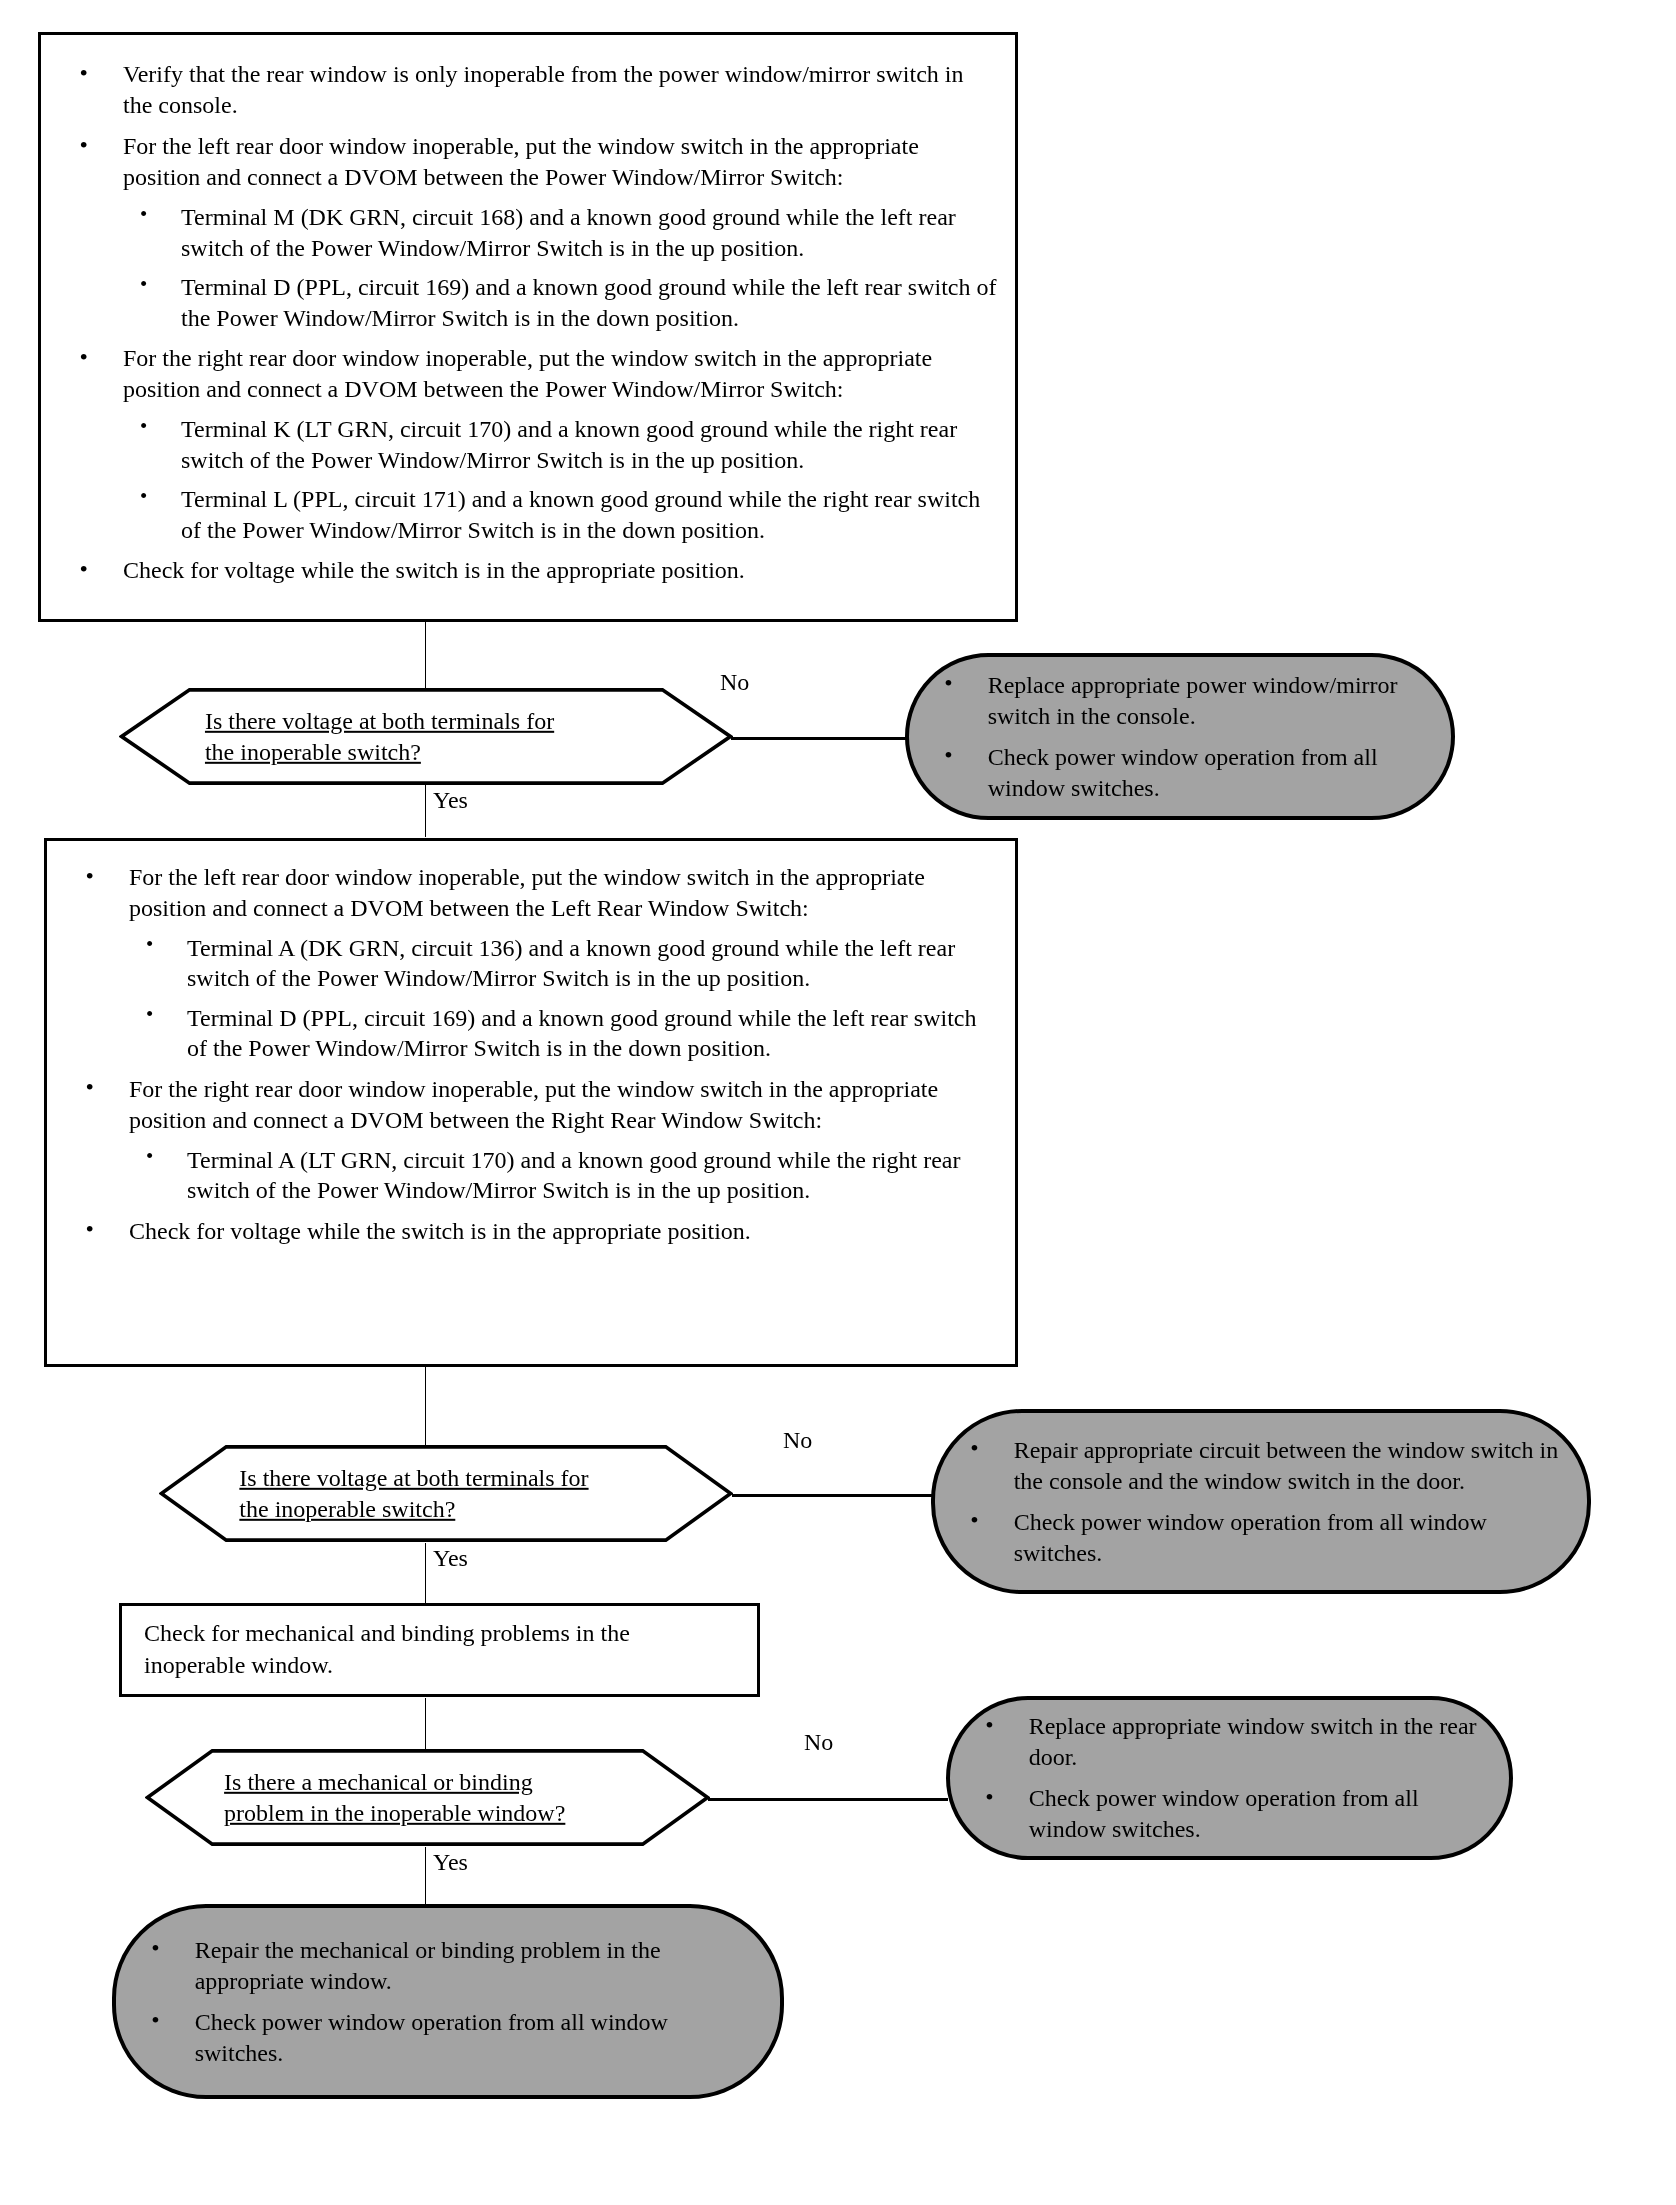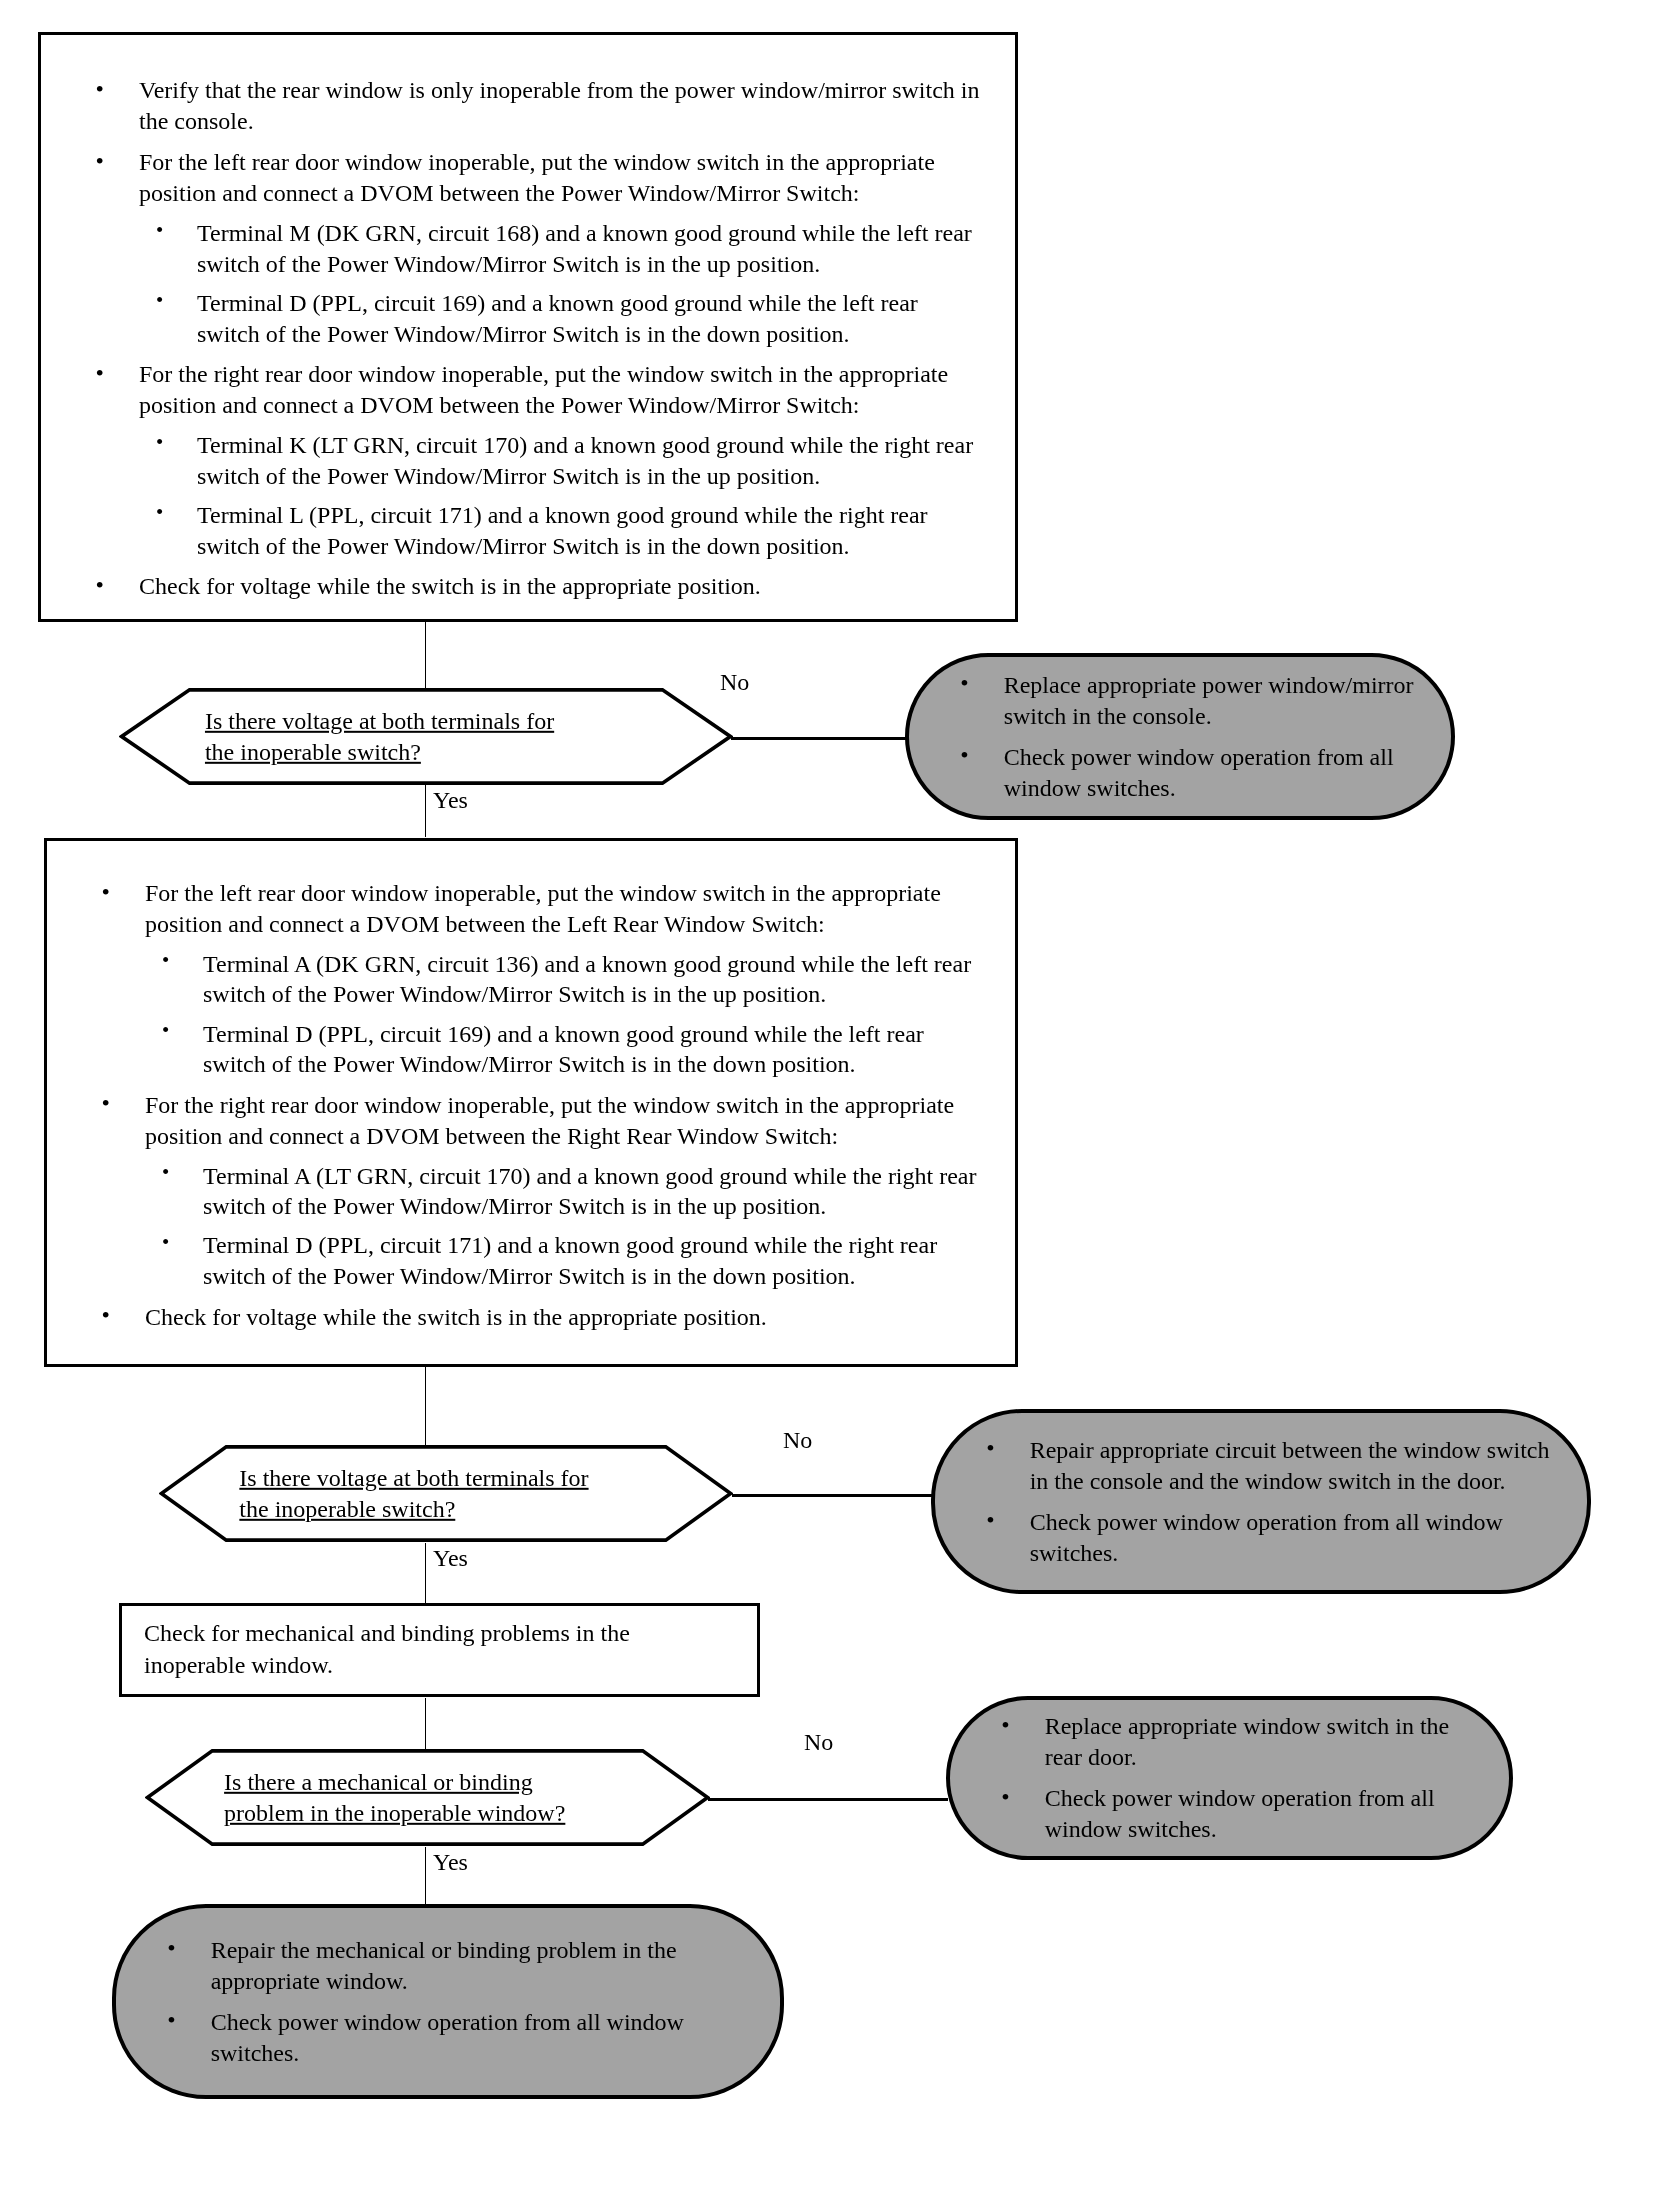--- a/index.html
+++ b/index.html
@@ -25,21 +25,21 @@
     position: absolute;
     box-sizing: border-box;
     background: #ffffff;
   }
   .rect-node {
     border: 3px solid #000000;
   }
 
   
   .blist {
-    margin: 16px;
+    margin: 0;
     padding: 0;
     list-style: none;
   }
   .blist > li {
     position: relative;
     padding-left: 58px;
     margin: 0 0 9.7px 0;
     font-size: 24px;
     line-height: 1.30;
   }
@@ -211,23 +211,20 @@
             <span>Terminal D (PPL, circuit 169) and a known good ground while  the left rear switch of the Power Window/Mirror Switch is in the down position.</span>
           </li>
         </ul>
       </li>
       <li>
         <span>For the right rear door window inoperable, put the window switch in the appropriate position and connect a DVOM between the Right Rear Window Switch:</span>
         <ul class="sub">
           <li>
             <span>Terminal A (LT GRN, circuit 170) and a known good ground while the right rear switch of the Power Window/Mirror Switch is in the up position.</span>
           </li>
-          <li>
-            <span>Terminal D (PPL, circuit 171) and a known good ground while  the right rear switch of the Power Window/Mirror Switch is in the down position.</span>
-          </li>
         </ul>
       </li>
       <li>
         <span>Check for voltage while the switch is in the appropriate position.</span>
       </li>
     </ul>
   </div>
 
   <div class="vline" style="left:425px; top:1366px; height:79px;"></div>
 

